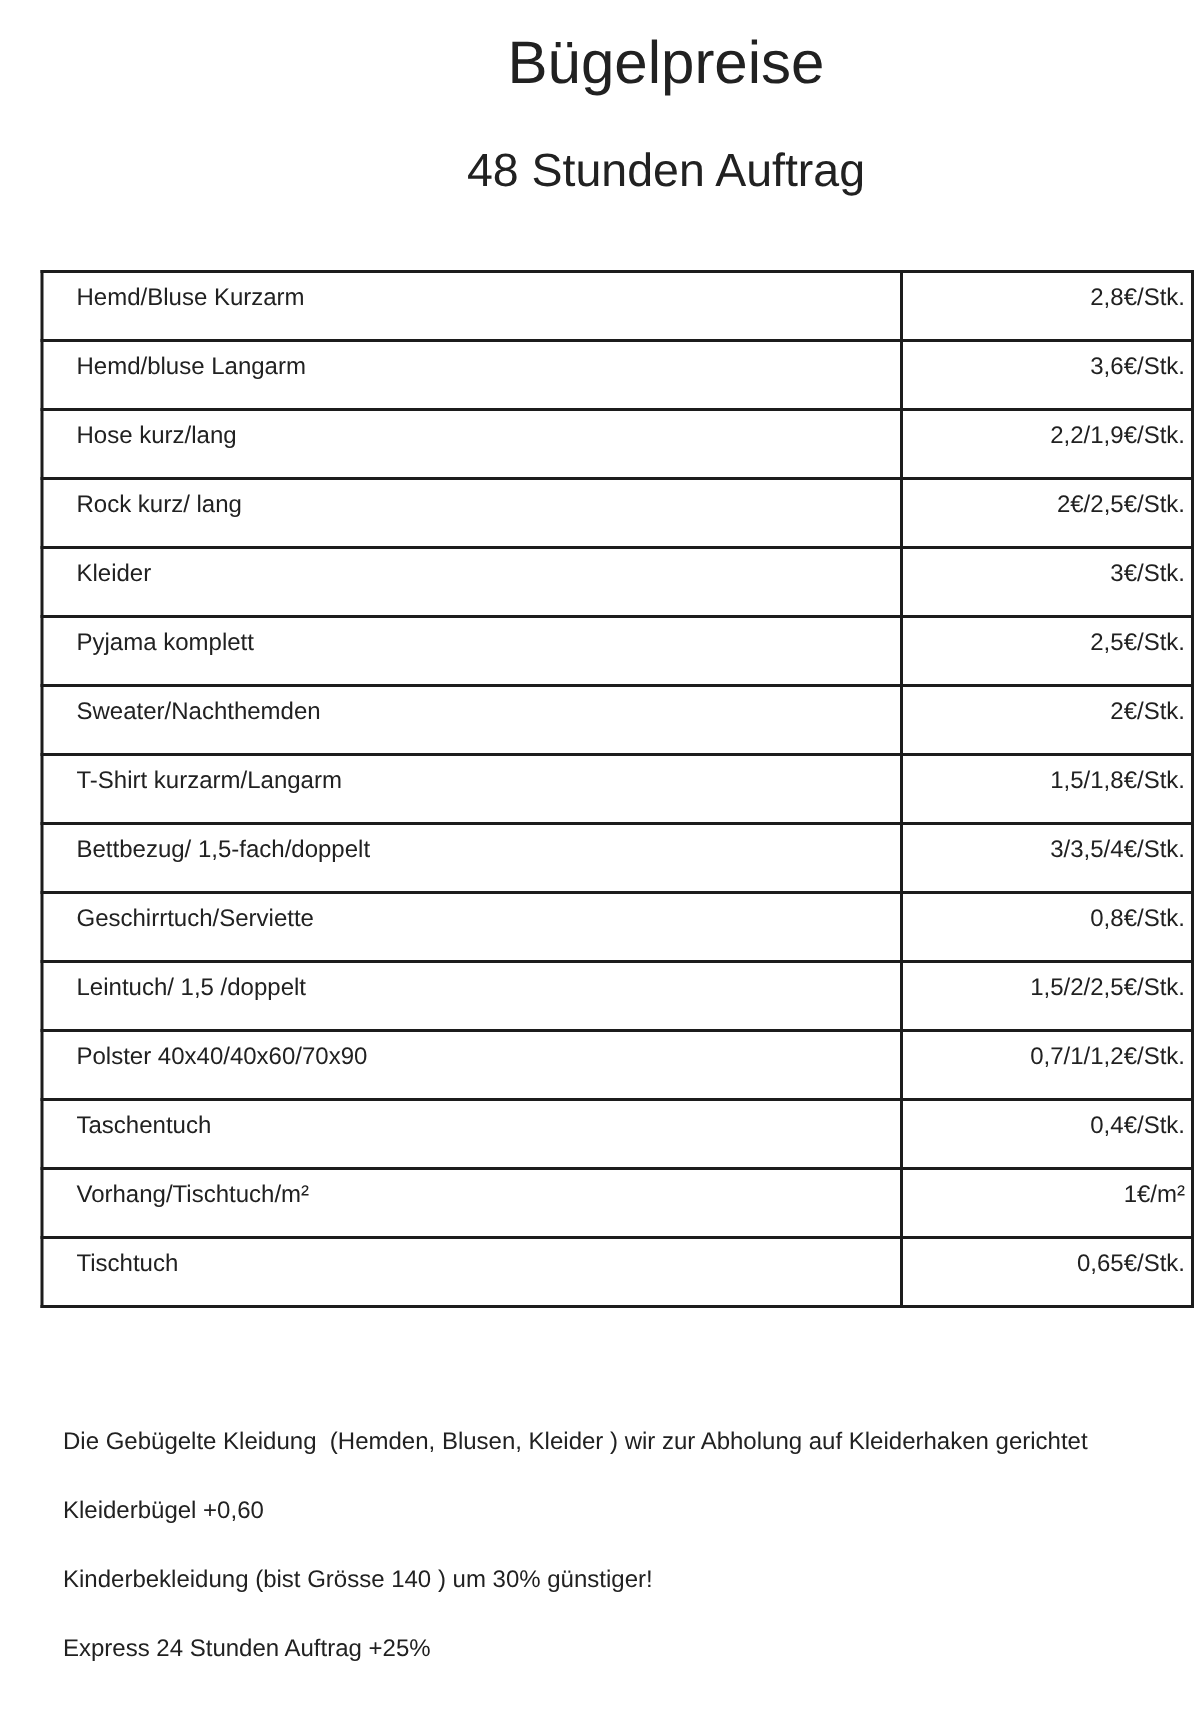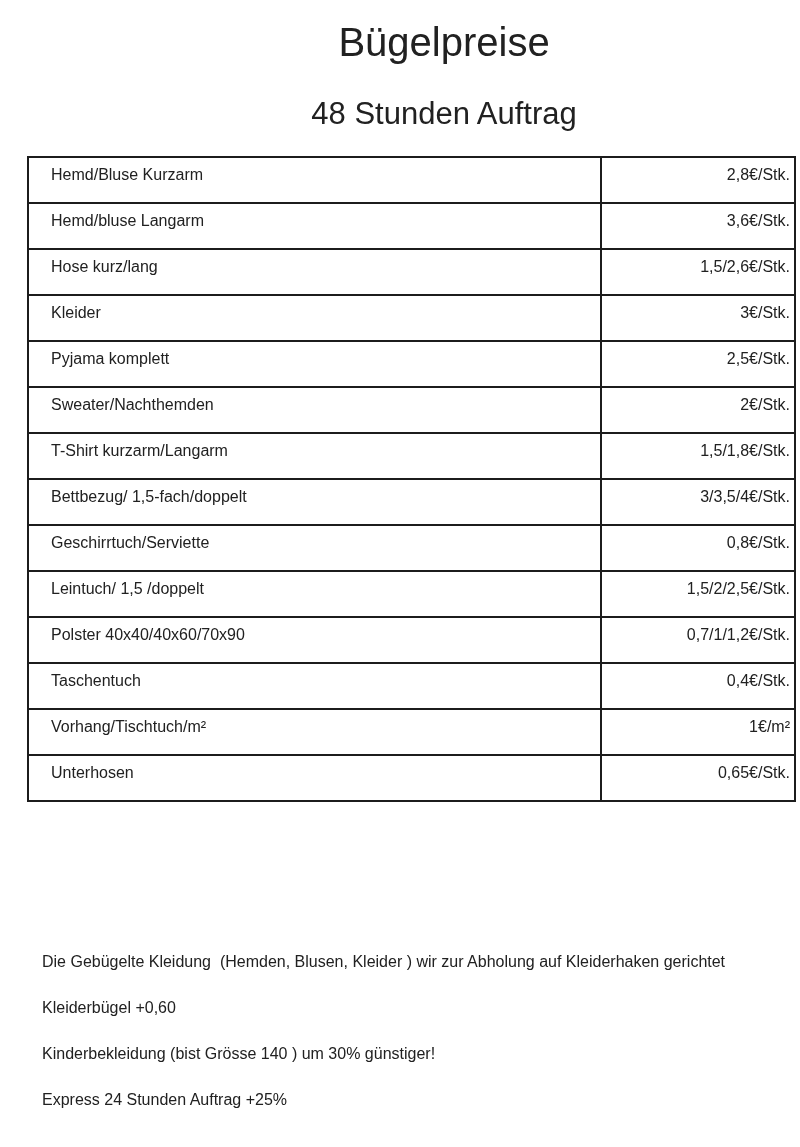--- a/index.html
+++ b/index.html
@@ -37,21 +37,21 @@
     top: 96px;
     left: 44px;
     width: 800px;
     text-align: center;
     font-size: 31px;
     font-weight: 400;
   }
   table.price-table {
     position: absolute;
     left: 27px;
-    top: 156px;
+    top: 180px;
     width: 767px;
     border-collapse: collapse;
     table-layout: fixed;
   }
   table.price-table td {
     border: 2px solid var(--border-color);
     height: 46px;
     vertical-align: top;
     font-size: 16px;
     line-height: 19px;
@@ -97,21 +97,25 @@
         <tr>
     <td class="item-cell">Hemd/Bluse Kurzarm</td>
     <td class="price-cell">2,8€/Stk.</td>
   </tr>
         <tr>
     <td class="item-cell">Hemd/bluse Langarm</td>
     <td class="price-cell">3,6€/Stk.</td>
   </tr>
         <tr>
     <td class="item-cell">Hose kurz/lang</td>
-    <td class="price-cell">1,5/2,6€/Stk.</td>
+    <td class="price-cell">2,2/1,9€/Stk.</td>
+  </tr>
+        <tr>
+    <td class="item-cell">Rock kurz/ lang</td>
+    <td class="price-cell">2€/2,5€/Stk.</td>
   </tr>
         <tr>
     <td class="item-cell">Kleider</td>
     <td class="price-cell">3€/Stk.</td>
   </tr>
         <tr>
     <td class="item-cell">Pyjama komplett</td>
     <td class="price-cell">2,5€/Stk.</td>
   </tr>
         <tr>
@@ -140,21 +144,21 @@
   </tr>
         <tr>
     <td class="item-cell">Taschentuch</td>
     <td class="price-cell">0,4€/Stk.</td>
   </tr>
         <tr>
     <td class="item-cell">Vorhang/Tischtuch/m²</td>
     <td class="price-cell">1€/m²</td>
   </tr>
         <tr>
-    <td class="item-cell">Unterhosen</td>
+    <td class="item-cell">Tischtuch</td>
     <td class="price-cell">0,65€/Stk.</td>
   </tr>
       </tbody>
   </table>
 
   <div class="notes">
       <p class="note">Die Gebügelte Kleidung  (Hemden, Blusen, Kleider ) wir zur Abholung auf Kleiderhaken gerichtet</p>
       <p class="note">Kleiderbügel +0,60</p>
       <p class="note">Kinderbekleidung (bist Grösse 140 ) um 30% günstiger!</p>
       <p class="note">Express 24 Stunden Auftrag +25%</p>

